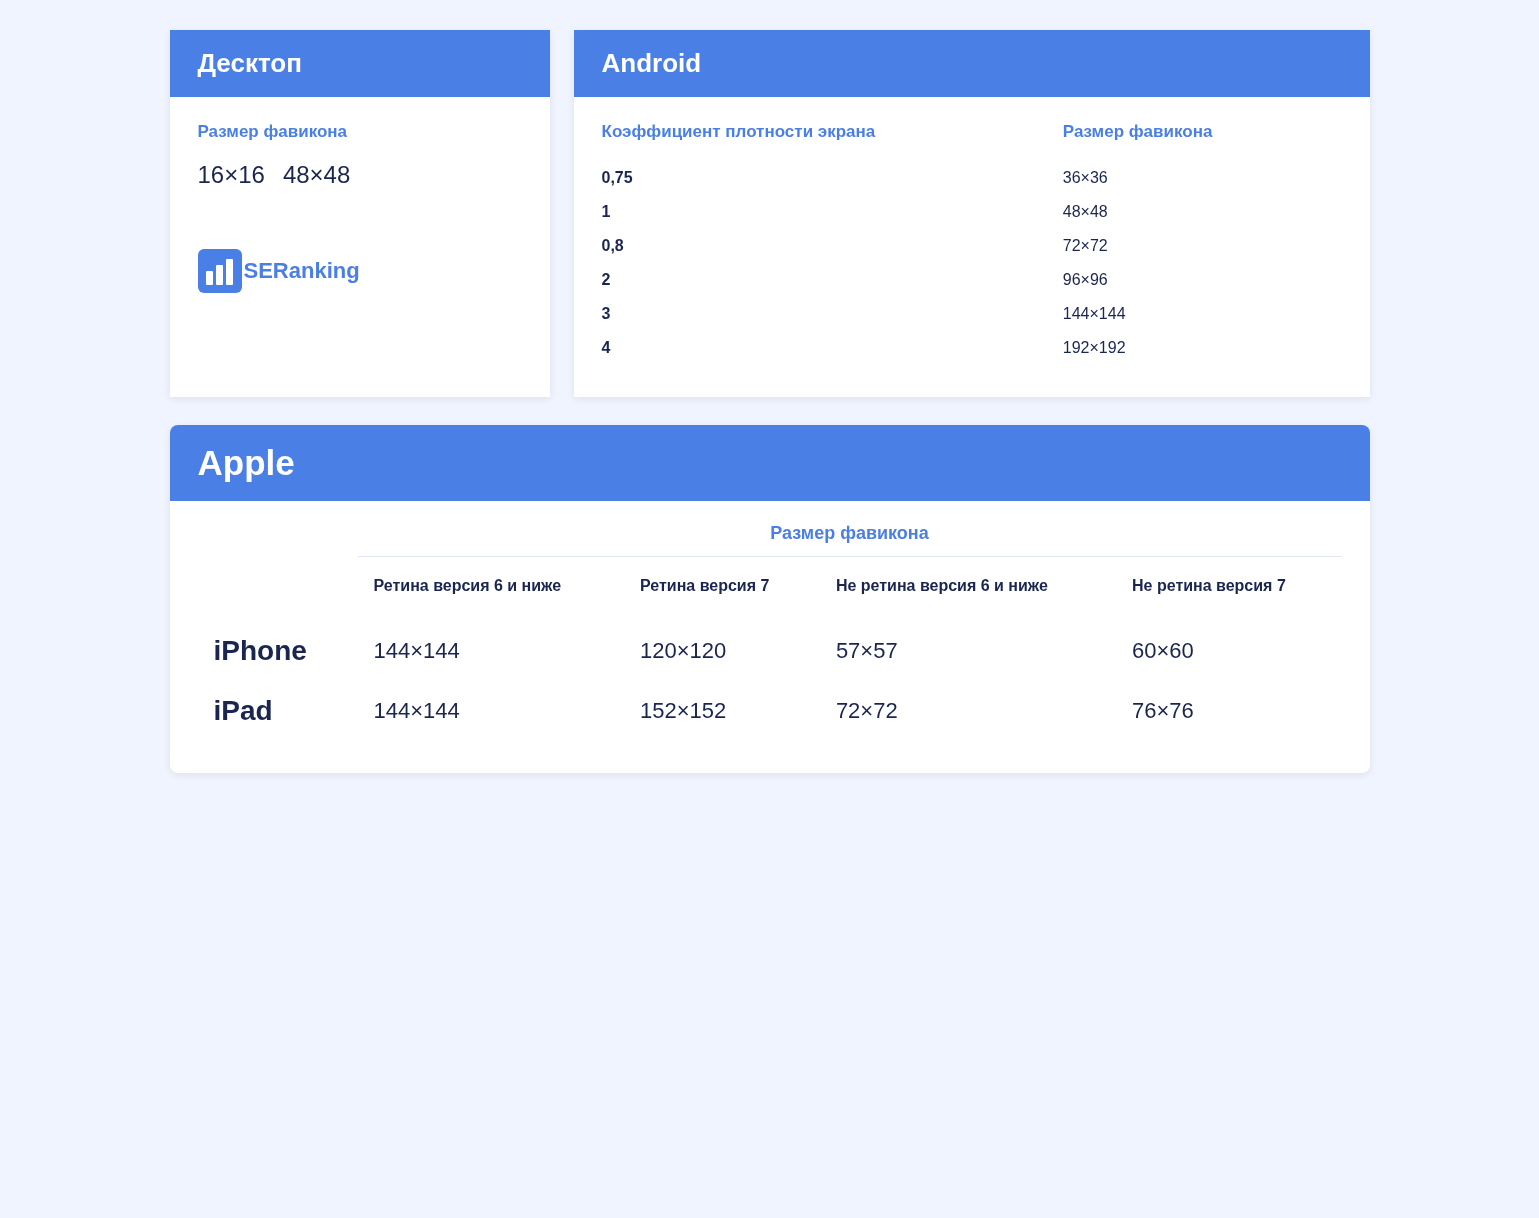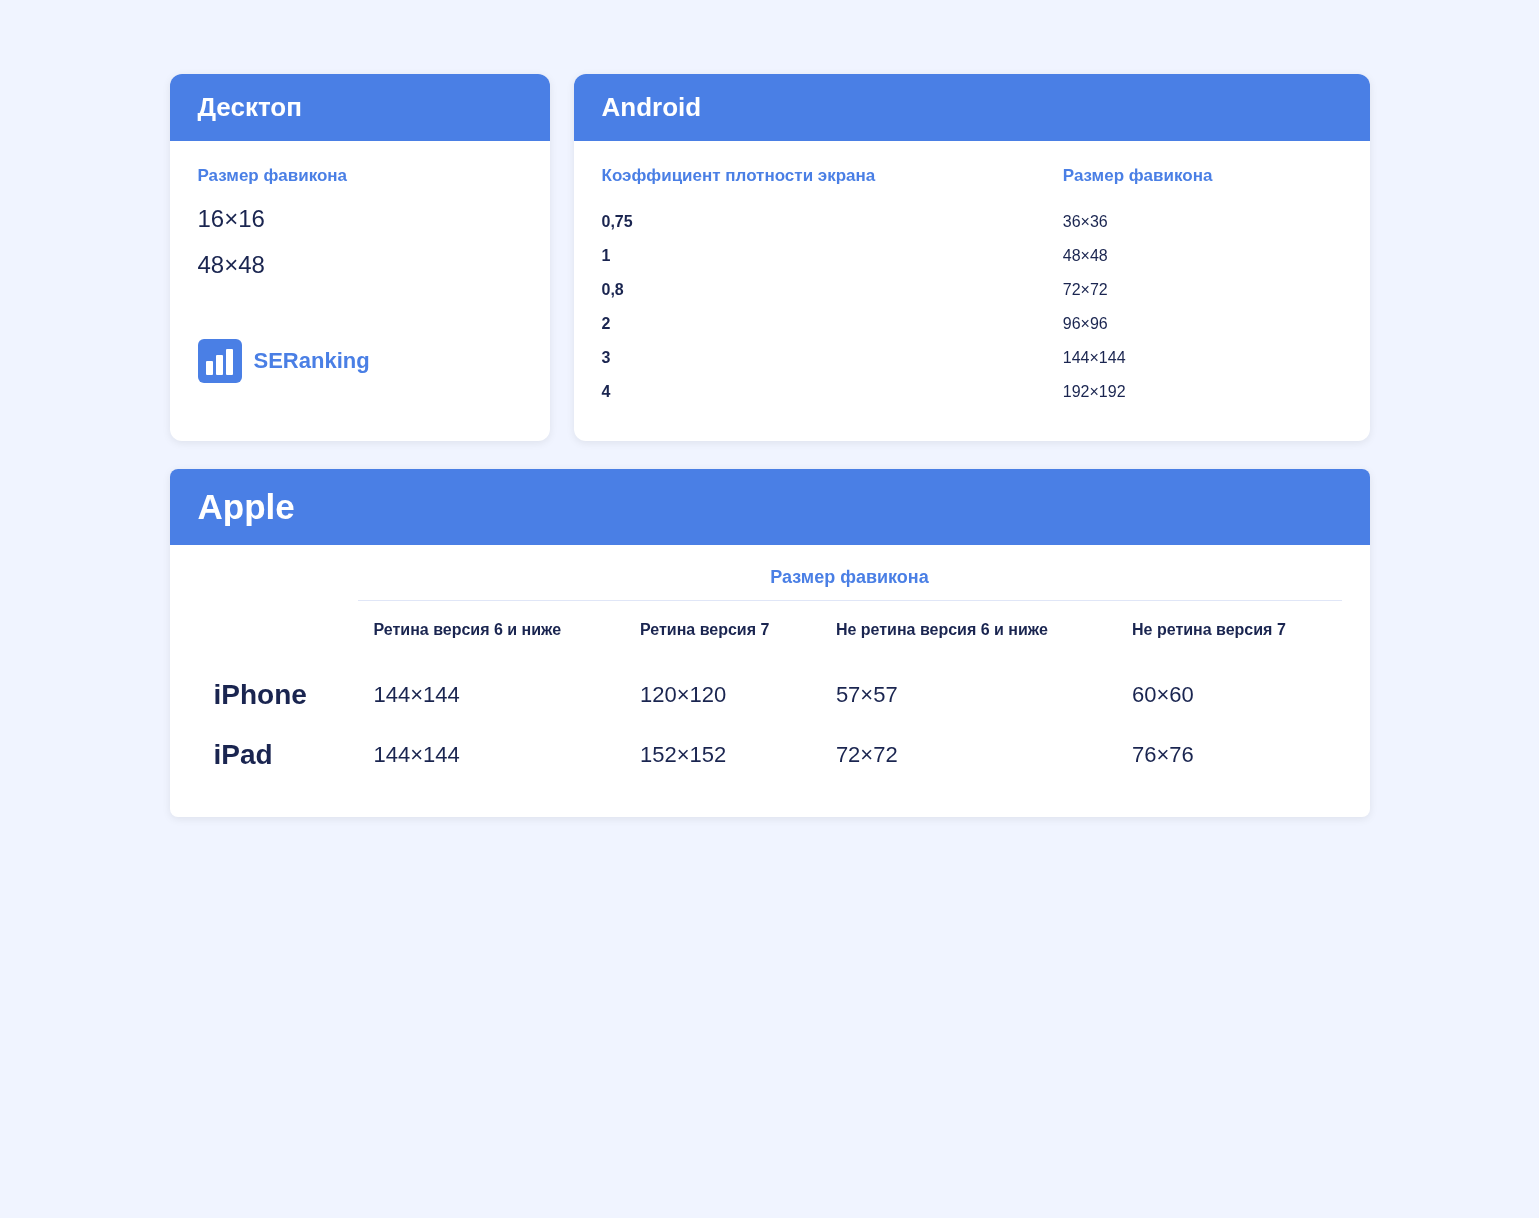--- a/index.html
+++ b/index.html
@@ -17,24 +17,23 @@
 
     
     .top-row {
       display: flex;
       gap: 24px;
       margin-bottom: 28px;
     }
 
     .card {
       background: #fff;
-      border-radius: 12px;
+      border-radius: 0;
       overflow: hidden;
       box-shadow: 0 2px 8px rgba(0,0,0,0.08);
-      margin-top: 44px;
     }
 
     .card-header {
       background: #4a7fe5;
       padding: 18px 28px;
     }
 
     .card-header h2 {
       color: #fff;
       font-size: 26px;
@@ -54,35 +53,35 @@
     .desktop-col-header {
       color: #4a7fe5;
       font-weight: 700;
       font-size: 17px;
       margin-bottom: 18px;
       line-height: 1.3;
     }
 
     .desktop-values {
       display: flex;
-      flex-direction: column;
+      flex-direction: row;
       gap: 18px;
     }
 
     .desktop-value {
       color: #1a2550;
       font-size: 24px;
       font-weight: 400;
     }
 
     .branding {
       padding: 28px 28px 20px 28px;
       display: flex;
       align-items: center;
-      gap: 12px;
+      gap: 2px;
     }
 
     .se-logo-icon {
       width: 44px;
       height: 44px;
     }
 
     .branding-text {
       font-size: 22px;
       font-weight: 500;

